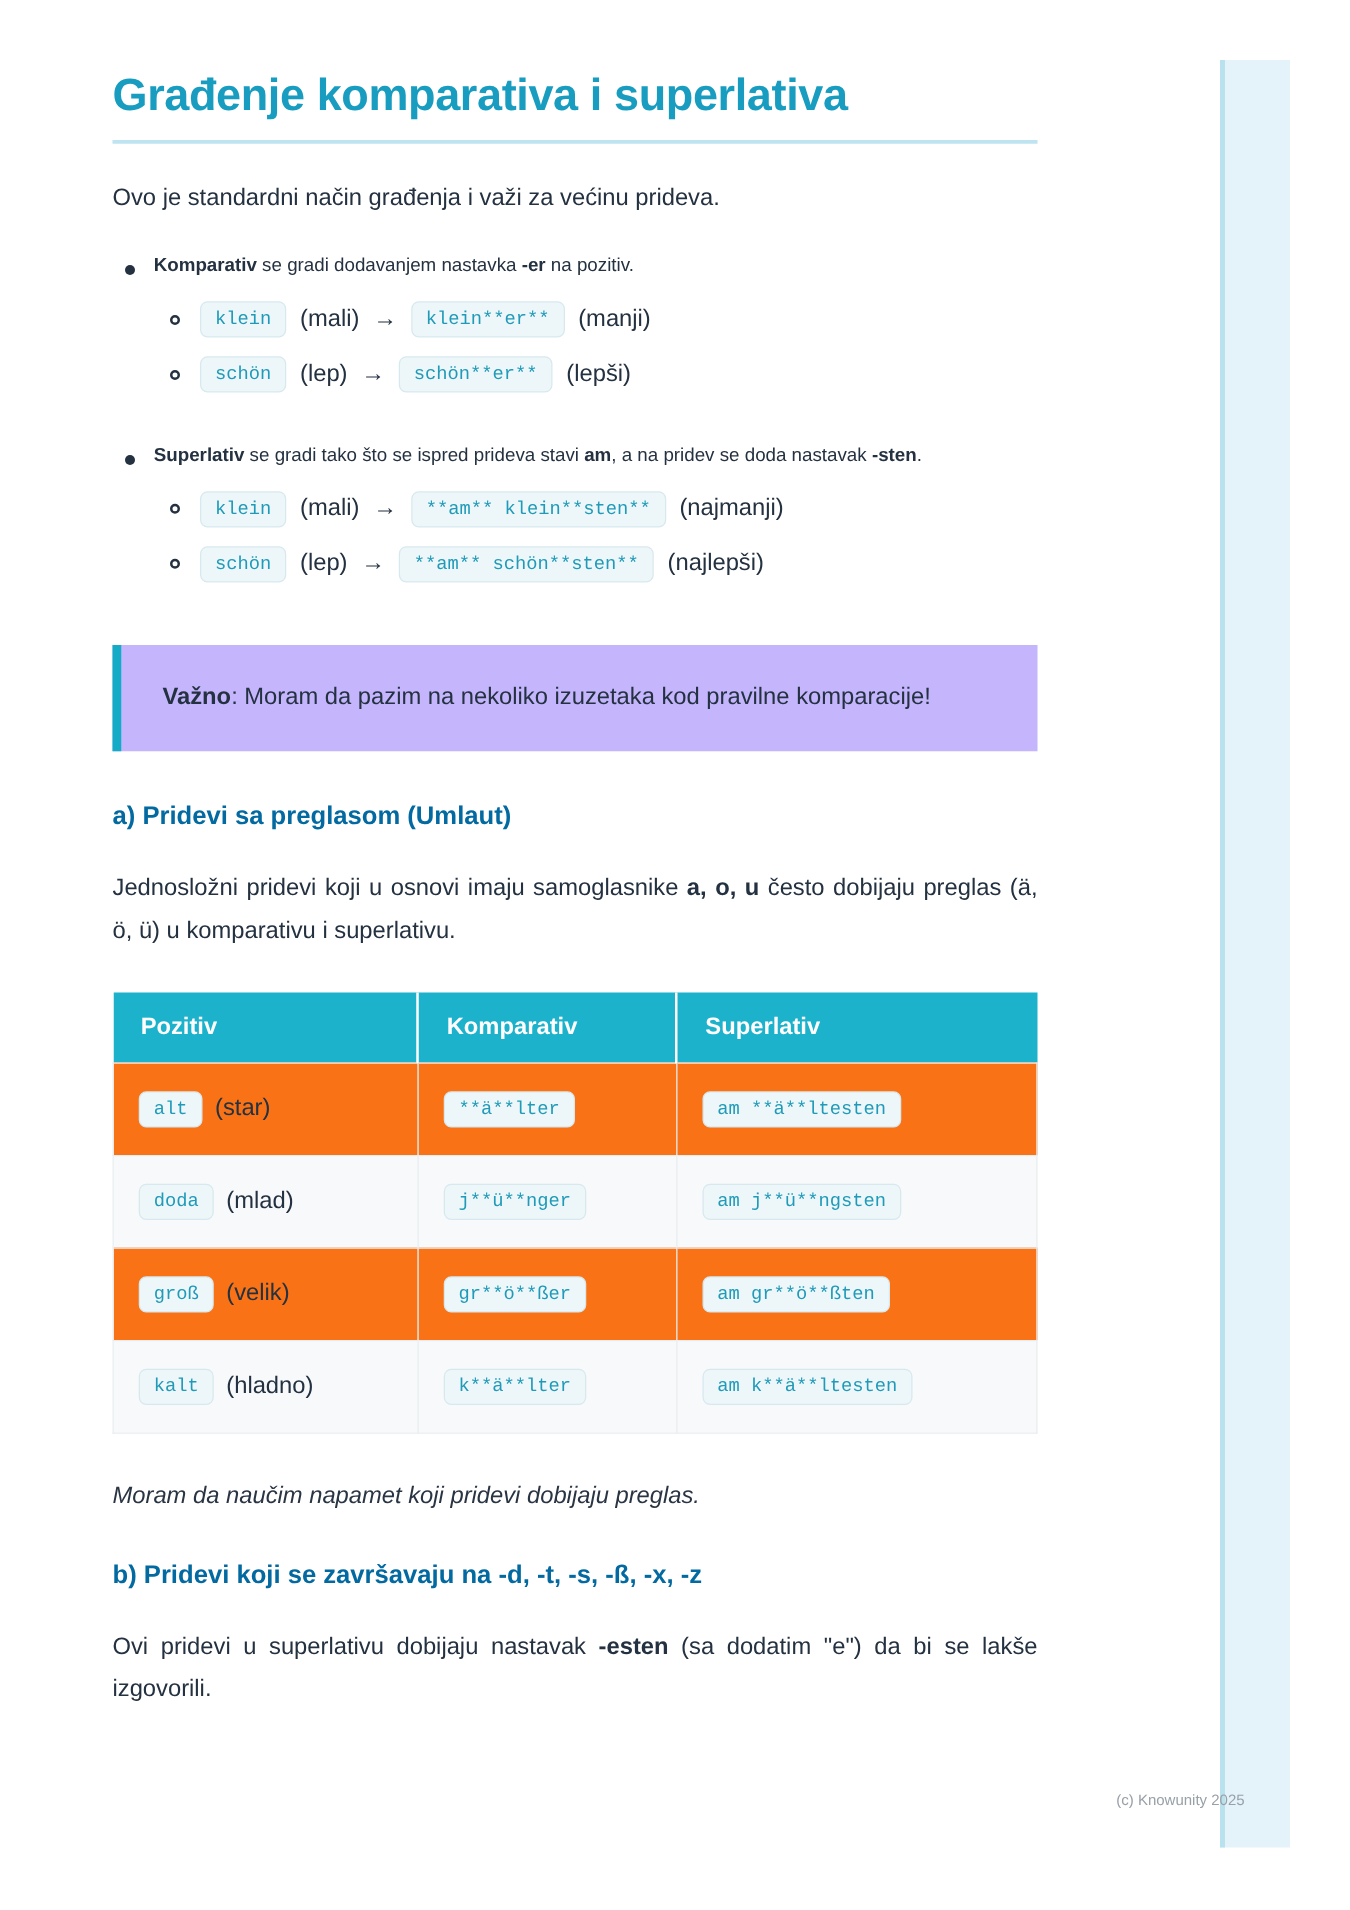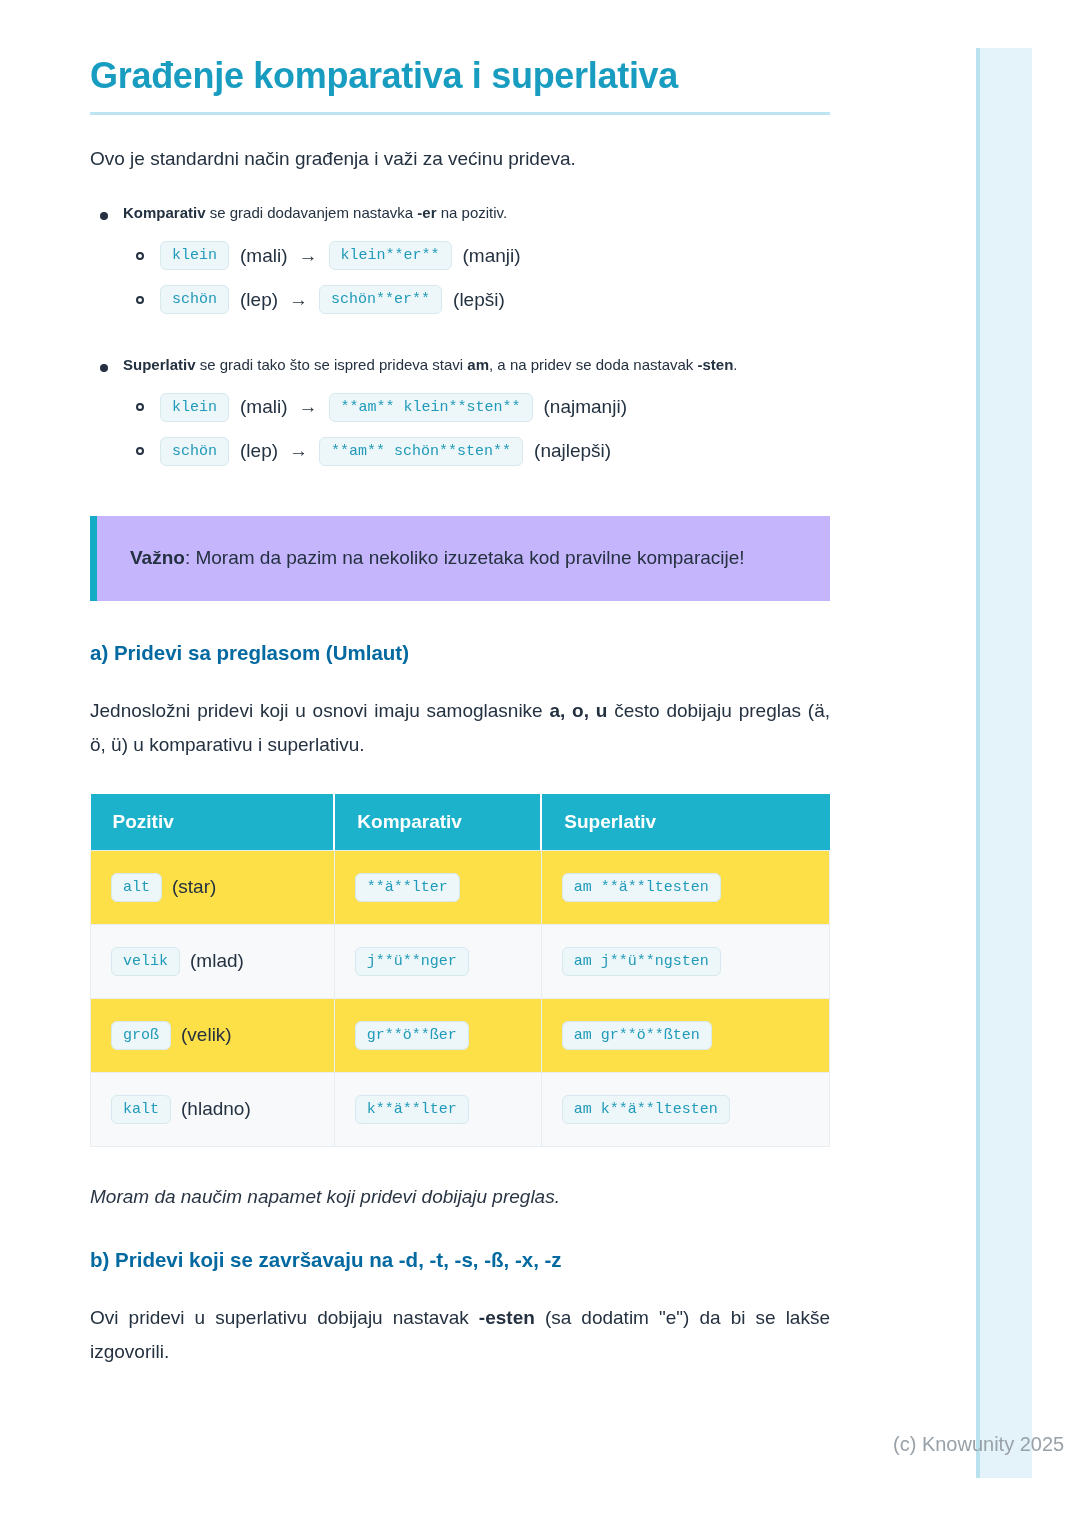--- a/index.html
+++ b/index.html
@@ -46,29 +46,29 @@
   .h3 { margin-top:40px; font-size:20.5px; font-weight:bold; color:#0369a1; }
   .para { margin-top:29px; font-size:19px; line-height:1.8; text-align:justify; }
   .para b { font-weight:bold; }
 
   table.cmp-table { margin-top:31px; width:100%; border-collapse:collapse; }
   .cmp-table th {
     background:#1db2cb; color:#ffffff; font-size:19px; font-weight:bold;
     text-align:left; padding:17px 22px; border-right:2px solid #ffffff;
   }
   .cmp-table th:last-child { border-right:none; }
-  .cmp-table td { padding:22px 20px; border:1px solid #e9edef; font-size:19px; background:#fde047; }
+  .cmp-table td { padding:22px 20px; border:1px solid #e9edef; font-size:19px; background:#f97316; }
   .cmp-table tbody tr.alt td { background:#f7f9fa; }
   .cell-inline { display:flex; align-items:center; gap:10px; }
 
   .note { margin-top:39px; font-style:italic; font-size:19px; color:#2a3544; }
 
   .footer {
     position:absolute; left:893px; top:1433px; z-index:2;
-    font-size:20px; color:#98a0a8;
+    font-size:12px; color:#98a0a8;
   }
 </style>
 </head>
 <body>
 
 <div class="side-bar"></div>
 
 <div class="content">
 
   <h1 class="page-title">Građenje komparativa i superlativa</h1>
@@ -153,21 +153,21 @@
               <code class="codebox">alt</code>
               <span class="gloss">(star)</span>
             </span>
           </td>
         <td><code class="codebox">**ä**lter</code></td>
         <td><code class="codebox">am **ä**ltesten</code></td>
       </tr>
       <tr class="alt">
         <td>
             <span class="cell-inline">
-              <code class="codebox">velik</code>
+              <code class="codebox">doda</code>
               <span class="gloss">(mlad)</span>
             </span>
           </td>
         <td><code class="codebox">j**ü**nger</code></td>
         <td><code class="codebox">am j**ü**ngsten</code></td>
       </tr>
       <tr>
         <td>
             <span class="cell-inline">
               <code class="codebox">groß</code>

